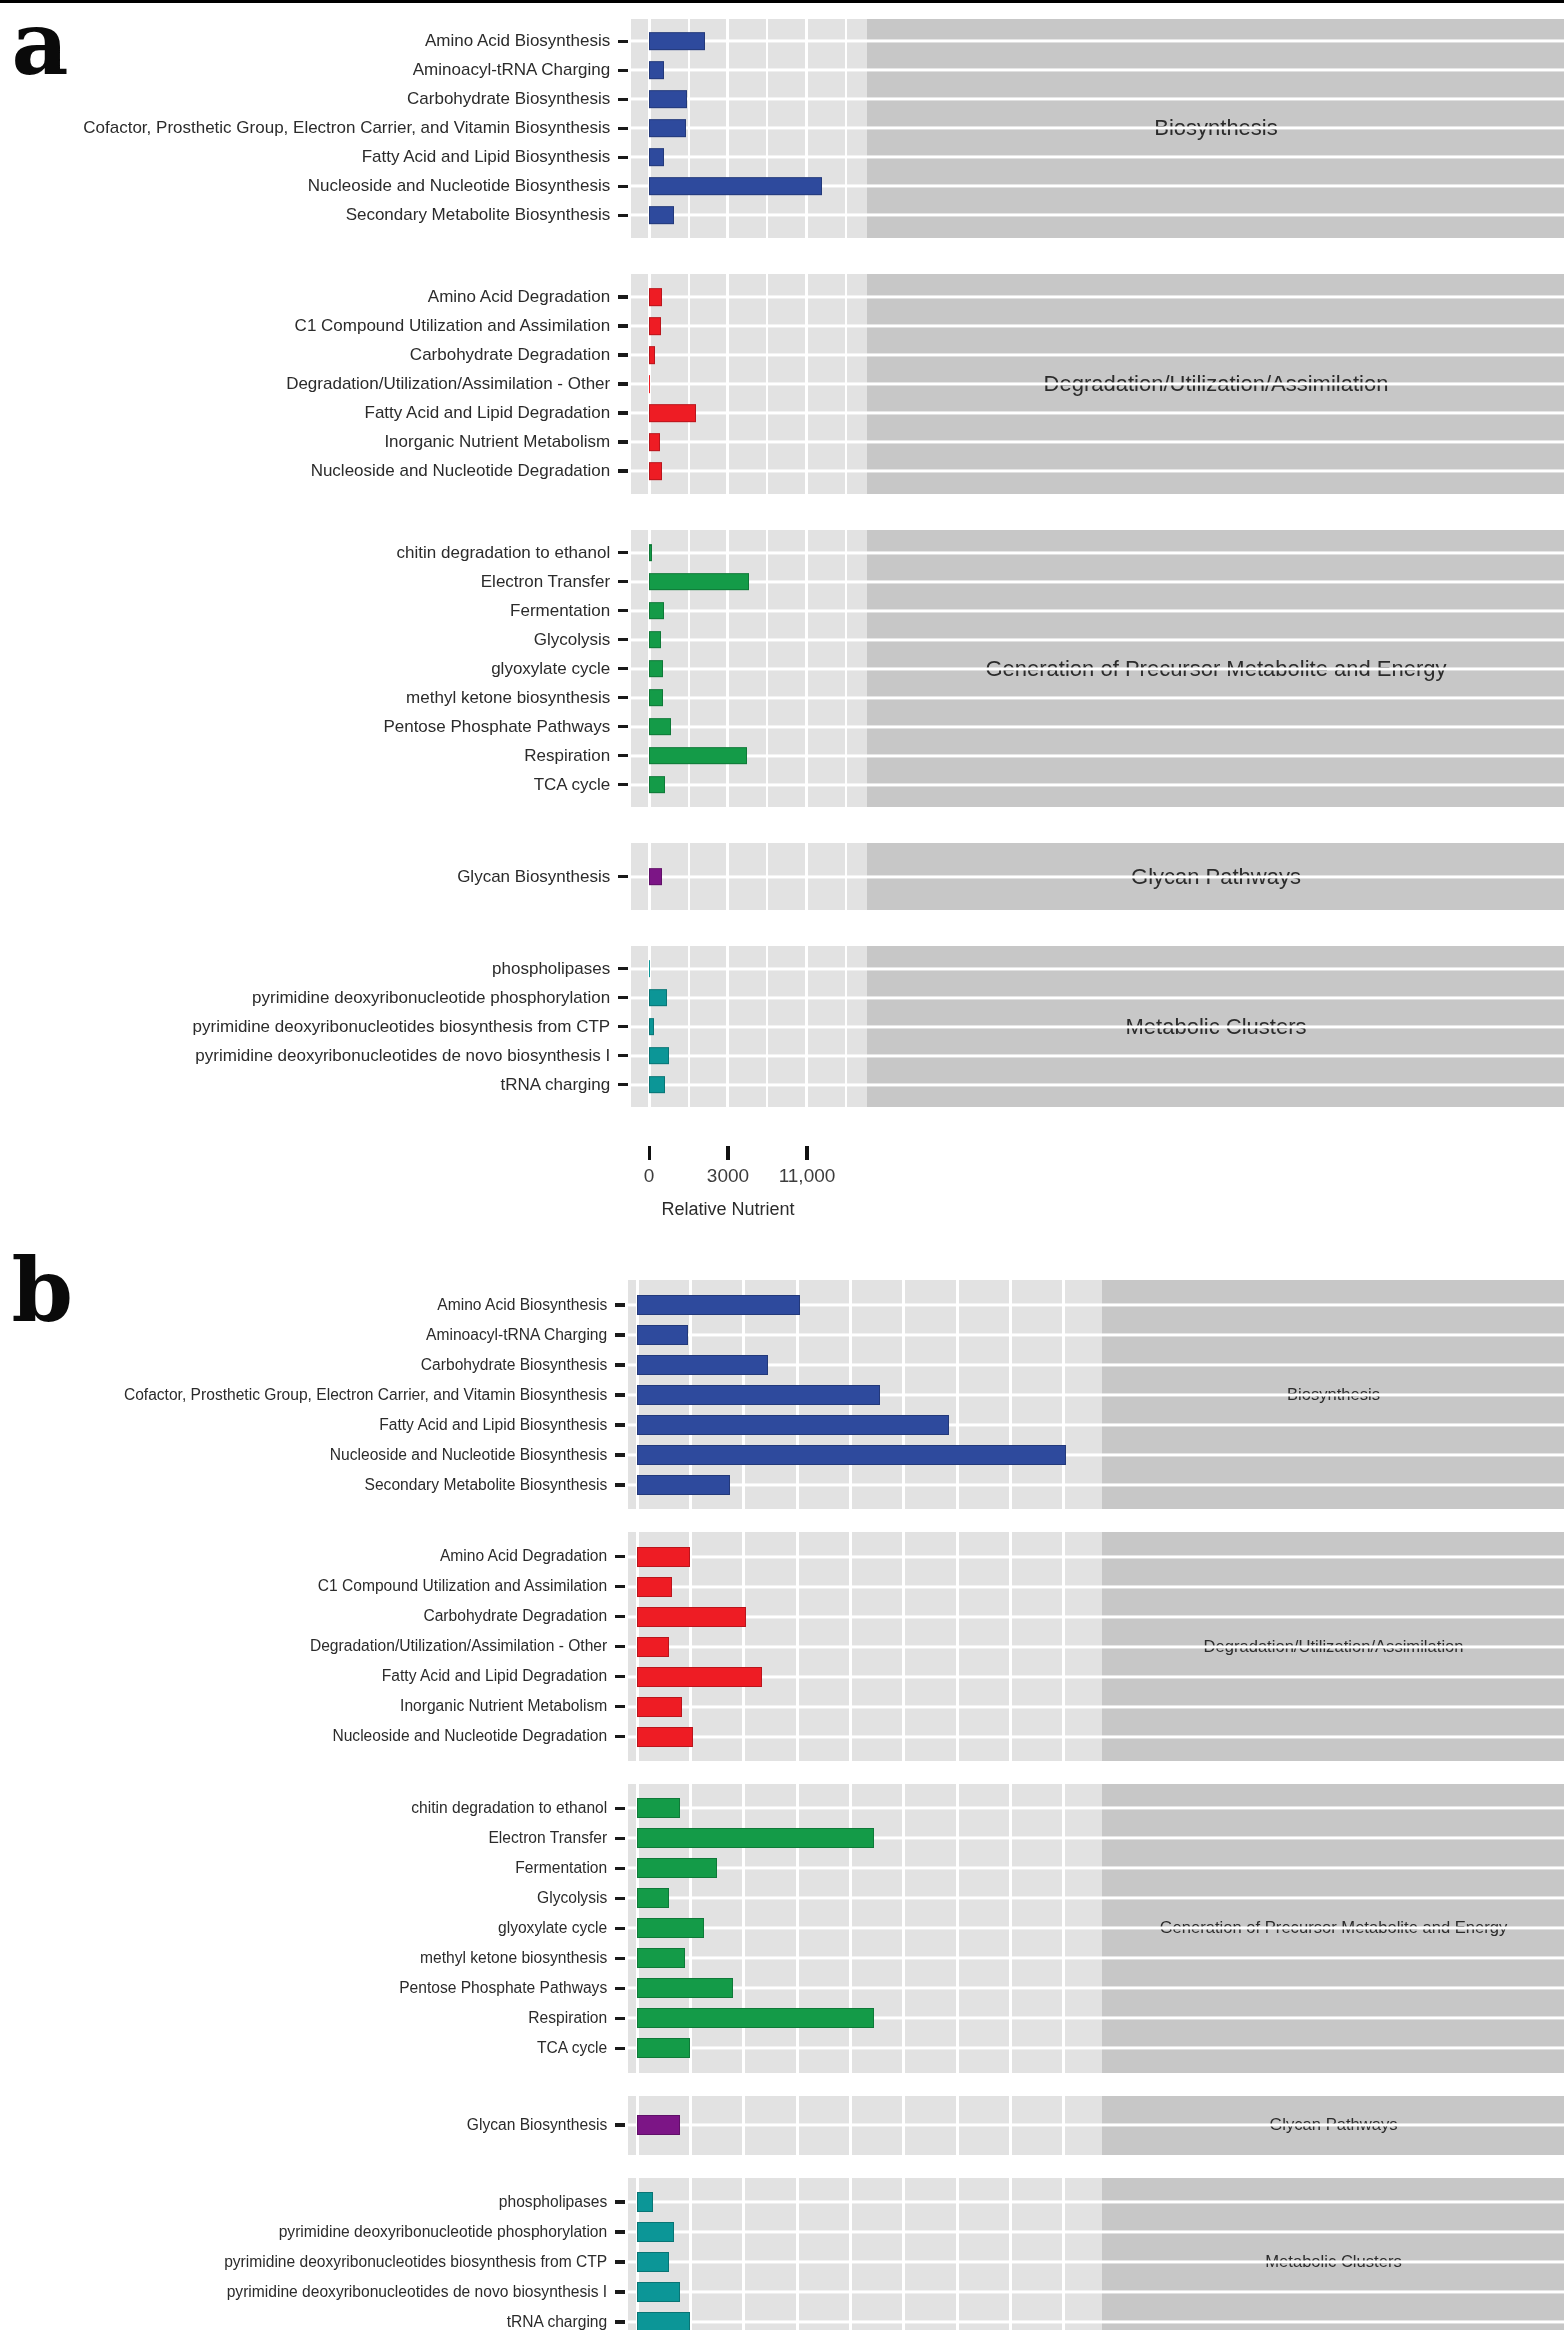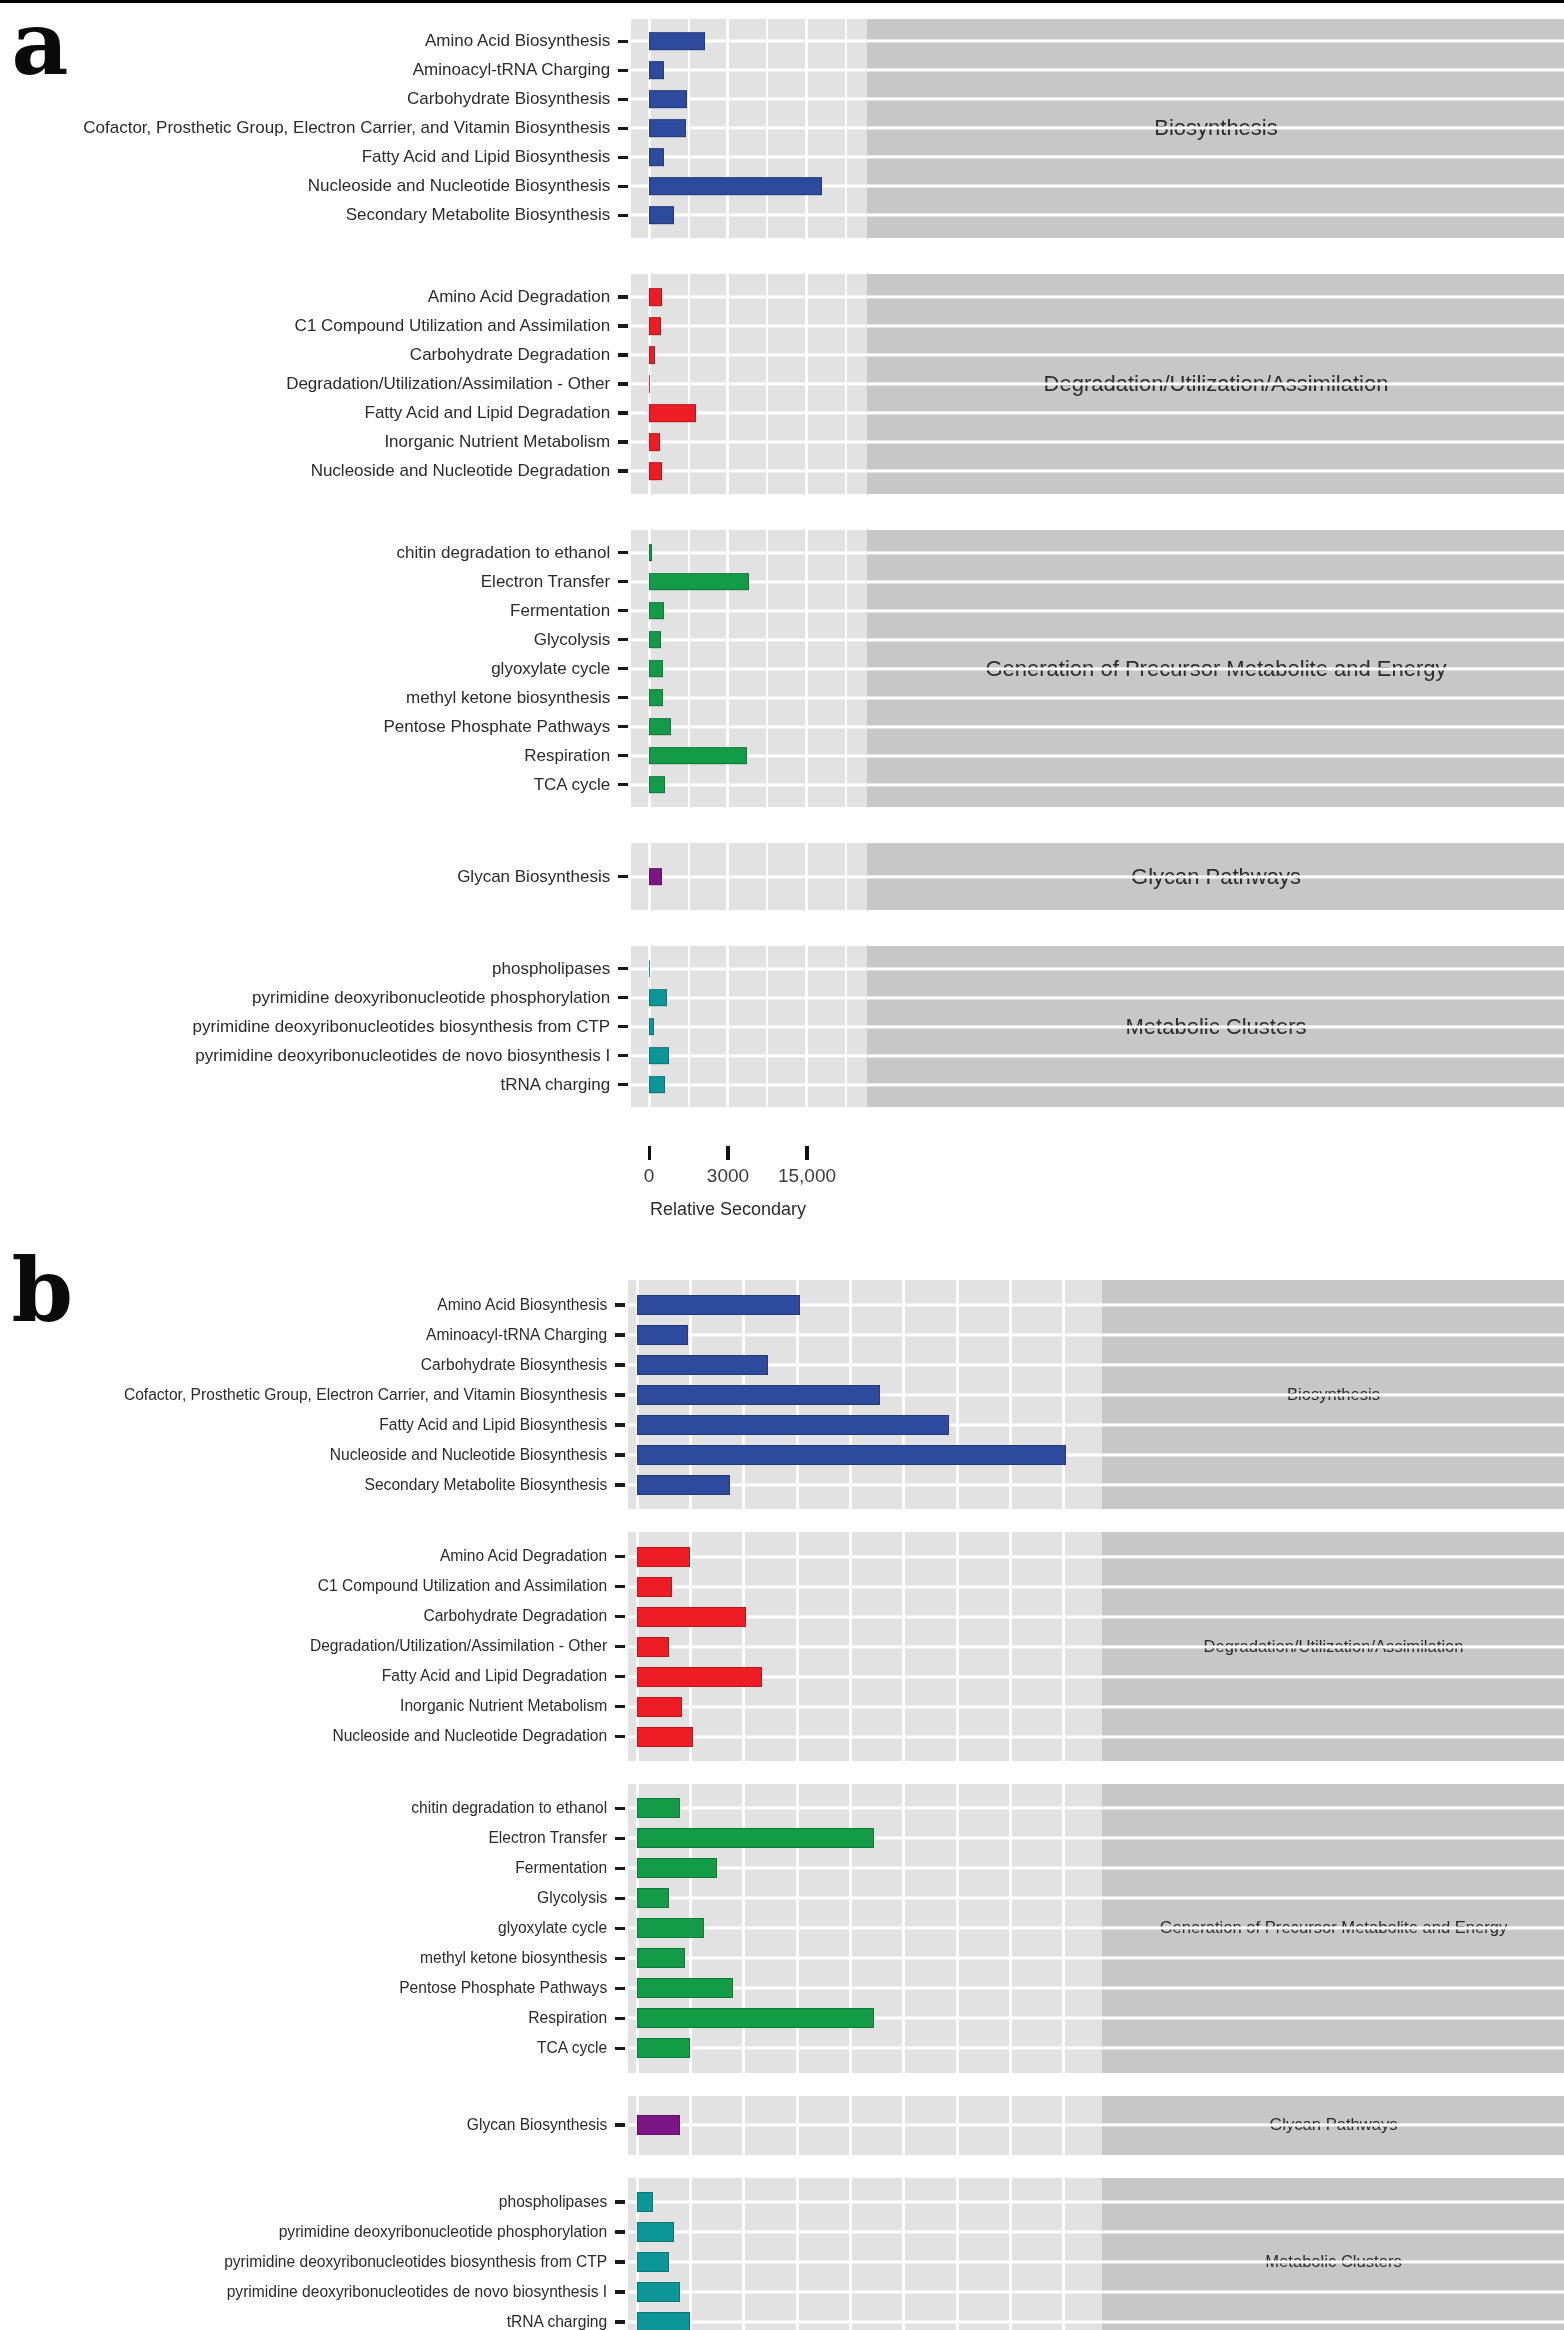--- a/index.html
+++ b/index.html
@@ -346,22 +346,22 @@
         </div>
       </div>
       <div class="axis">
         <div style="width: 631px; flex: 0 0 auto;"></div>
         <div class="axis-plot" style="height: 78px;">
           <div class="xtick" style="left: 16.6px; top: 3.1px; height: 13.5px;"></div>
           <div class="xtick-label" style="left: 18px; top: 22px; font-size: 19px;">0</div>
           <div class="xtick" style="left: 95px; top: 3.1px; height: 13.5px;"></div>
           <div class="xtick-label" style="left: 97px; top: 22px; font-size: 19px;">3000</div>
           <div class="xtick" style="left: 174px; top: 3.1px; height: 13.5px;"></div>
-          <div class="xtick-label" style="left: 176px; top: 22px; font-size: 19px;">15,000</div>
-          <div class="xaxis-title" style="left: 97px; top: 56px; font-size: 18px;">Relative Secondary</div>
+          <div class="xtick-label" style="left: 176px; top: 22px; font-size: 19px;">11,000</div>
+          <div class="xaxis-title" style="left: 97px; top: 56px; font-size: 18px;">Relative Nutrient</div>
         </div>
       </div>
     </div>
   <div class="panel" id="panel-1" style="padding-top: 30px; margin-top: 29px;">
     <div class="panel-letter">b</div>
   <div class="facet" style="margin-bottom: 23px;">
         <div class="labels" style="width: 628px; padding: 9.4px 0px;">
           <div class="label-row" style="height: 30px;">
             <div class="label-text" style="font-size: 15.6px;">Amino Acid Biosynthesis</div>
             <div class="ytick"></div>

